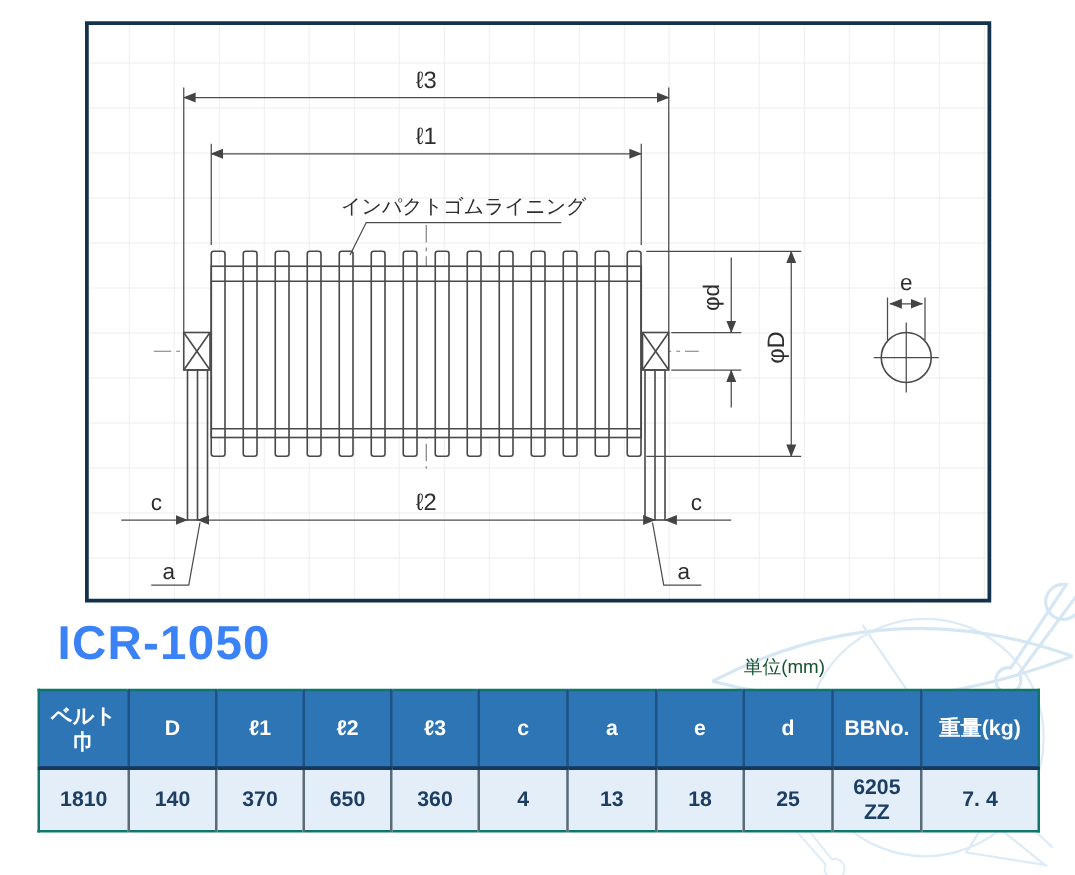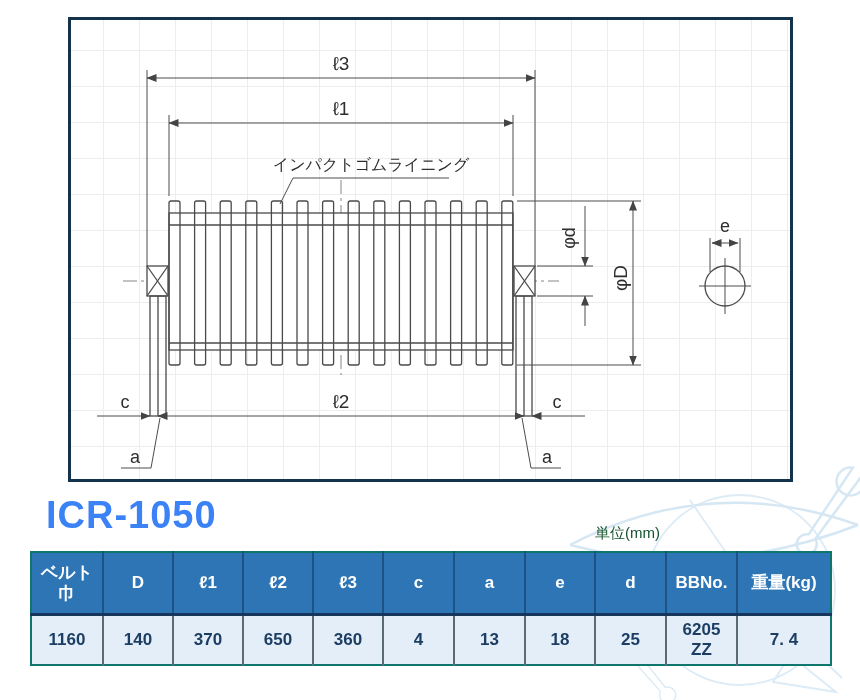--- a/index.html
+++ b/index.html
@@ -253,21 +253,21 @@
             <span class="hl">BBNo.</span>
           </th>
         <th>
             <span class="hl">重量(kg)</span>
           </th>
       </tr>
     </thead>
     <tbody>
       <tr>
         <td>
-            <span class="vl">1160</span>
+            <span class="vl">1810</span>
           </td>
         <td>
             <span class="vl">140</span>
           </td>
         <td>
             <span class="vl">370</span>
           </td>
         <td>
             <span class="vl">650</span>
           </td>

